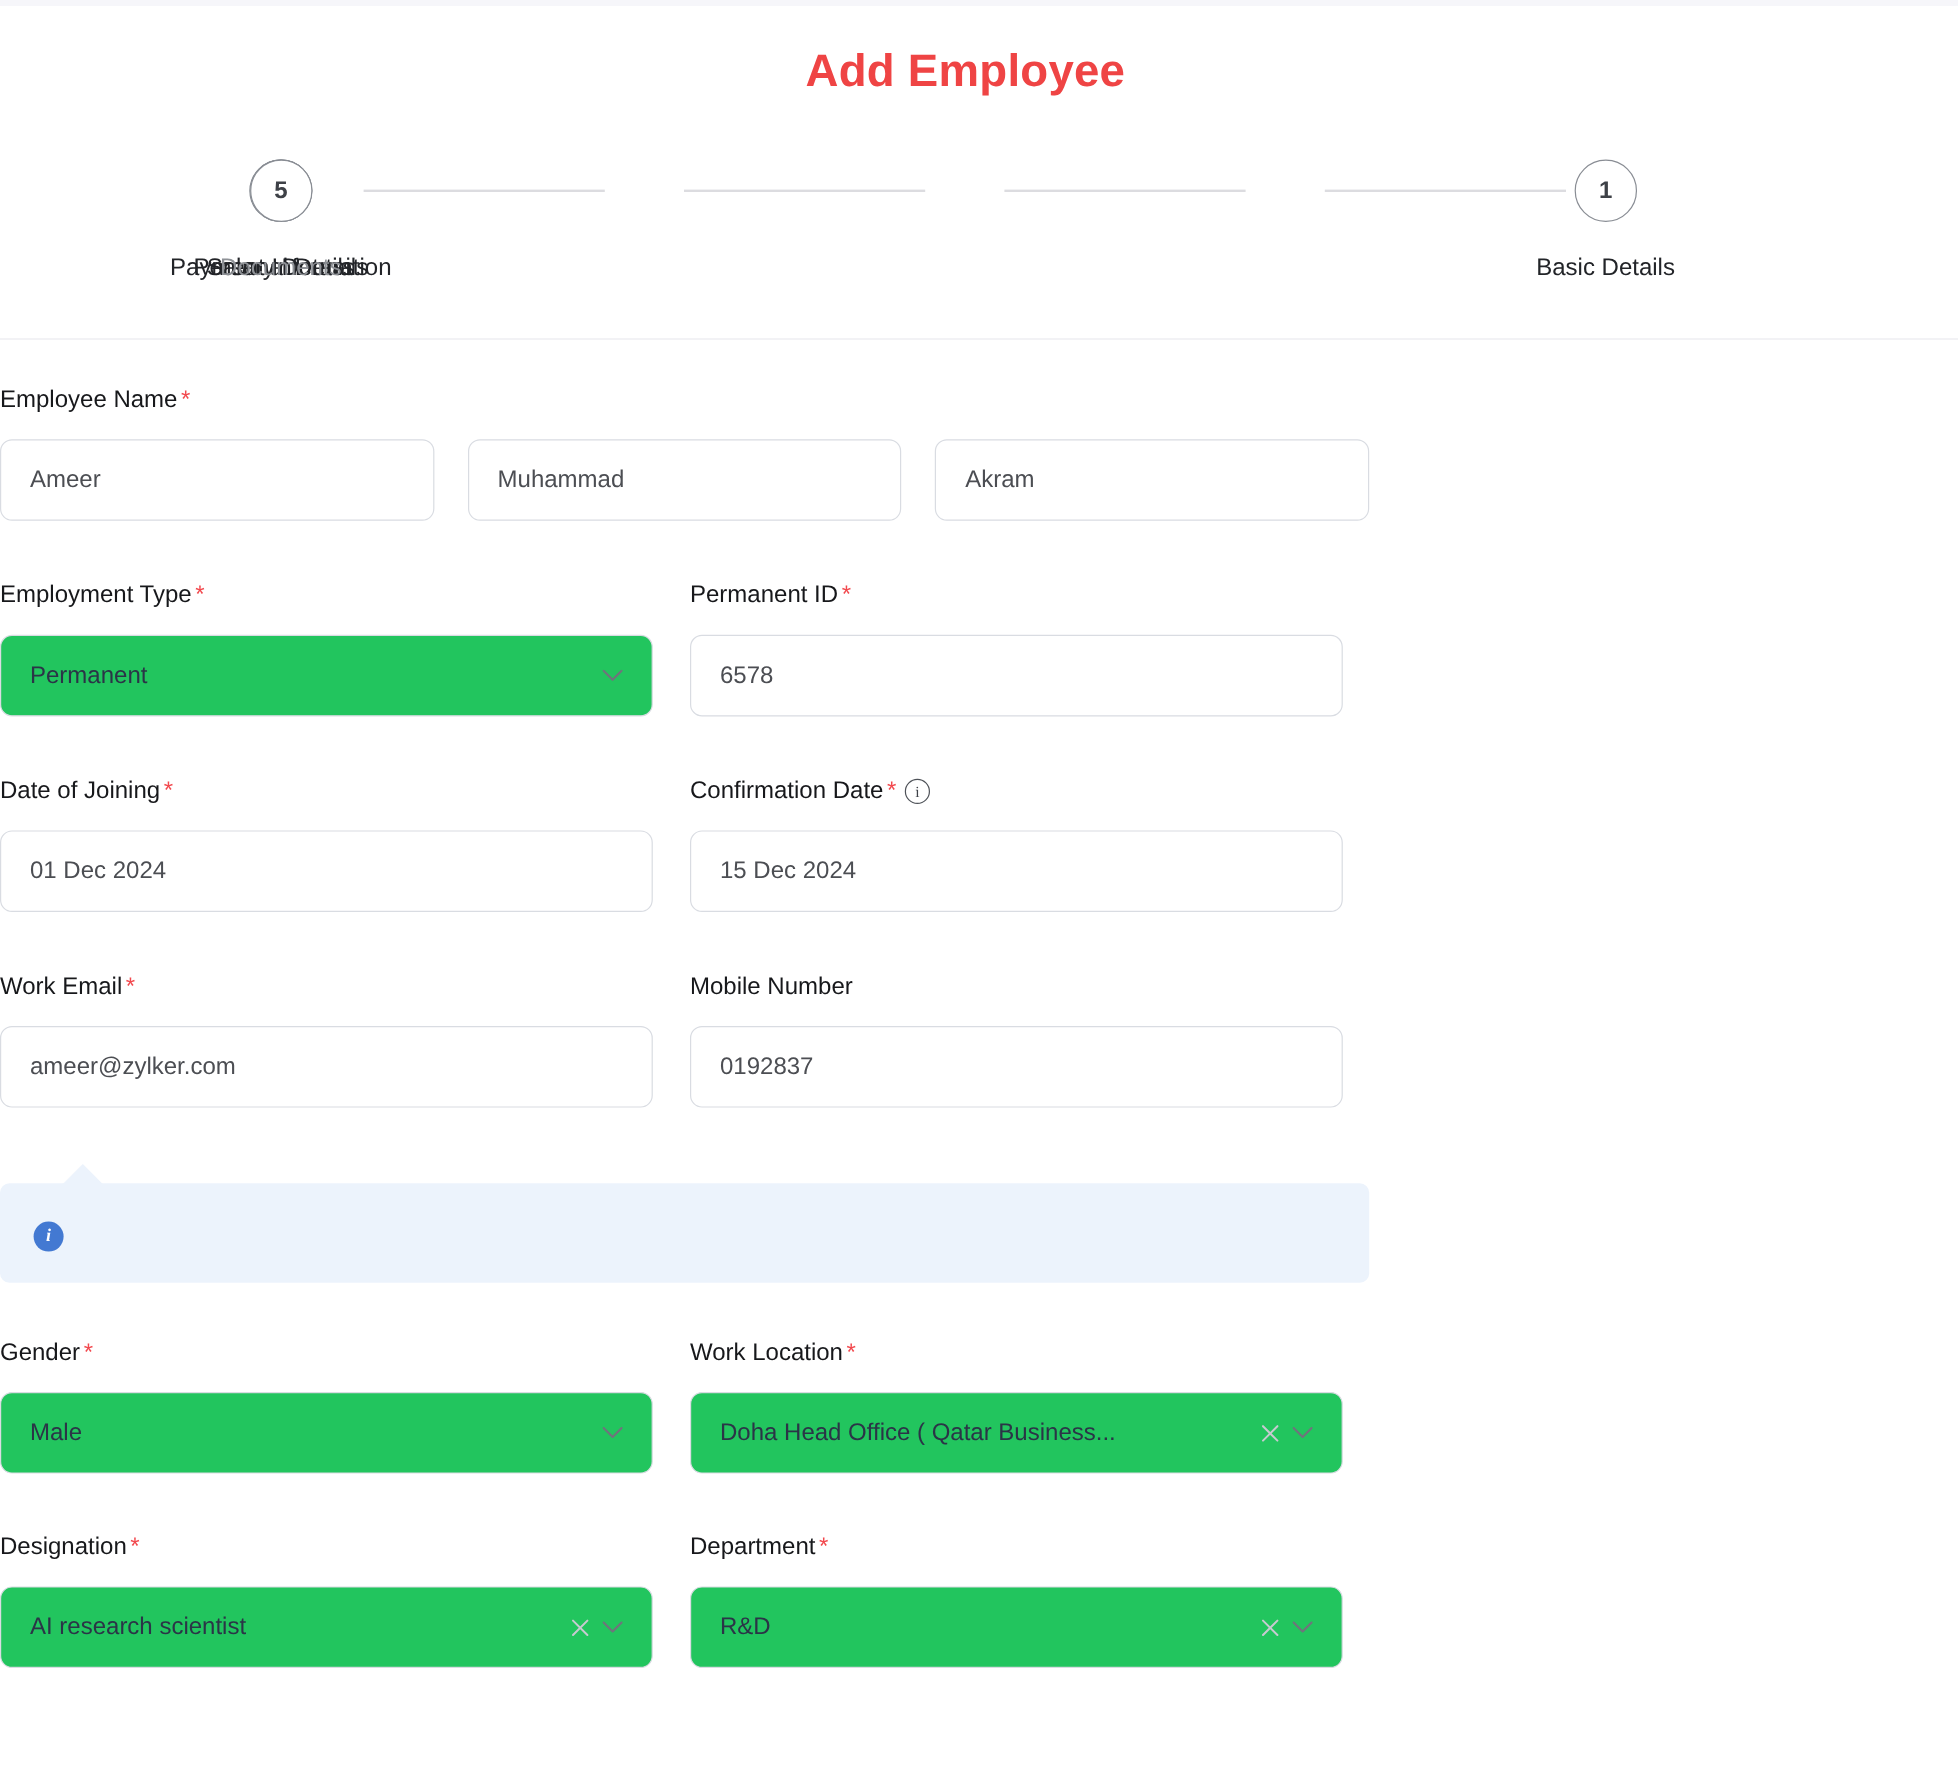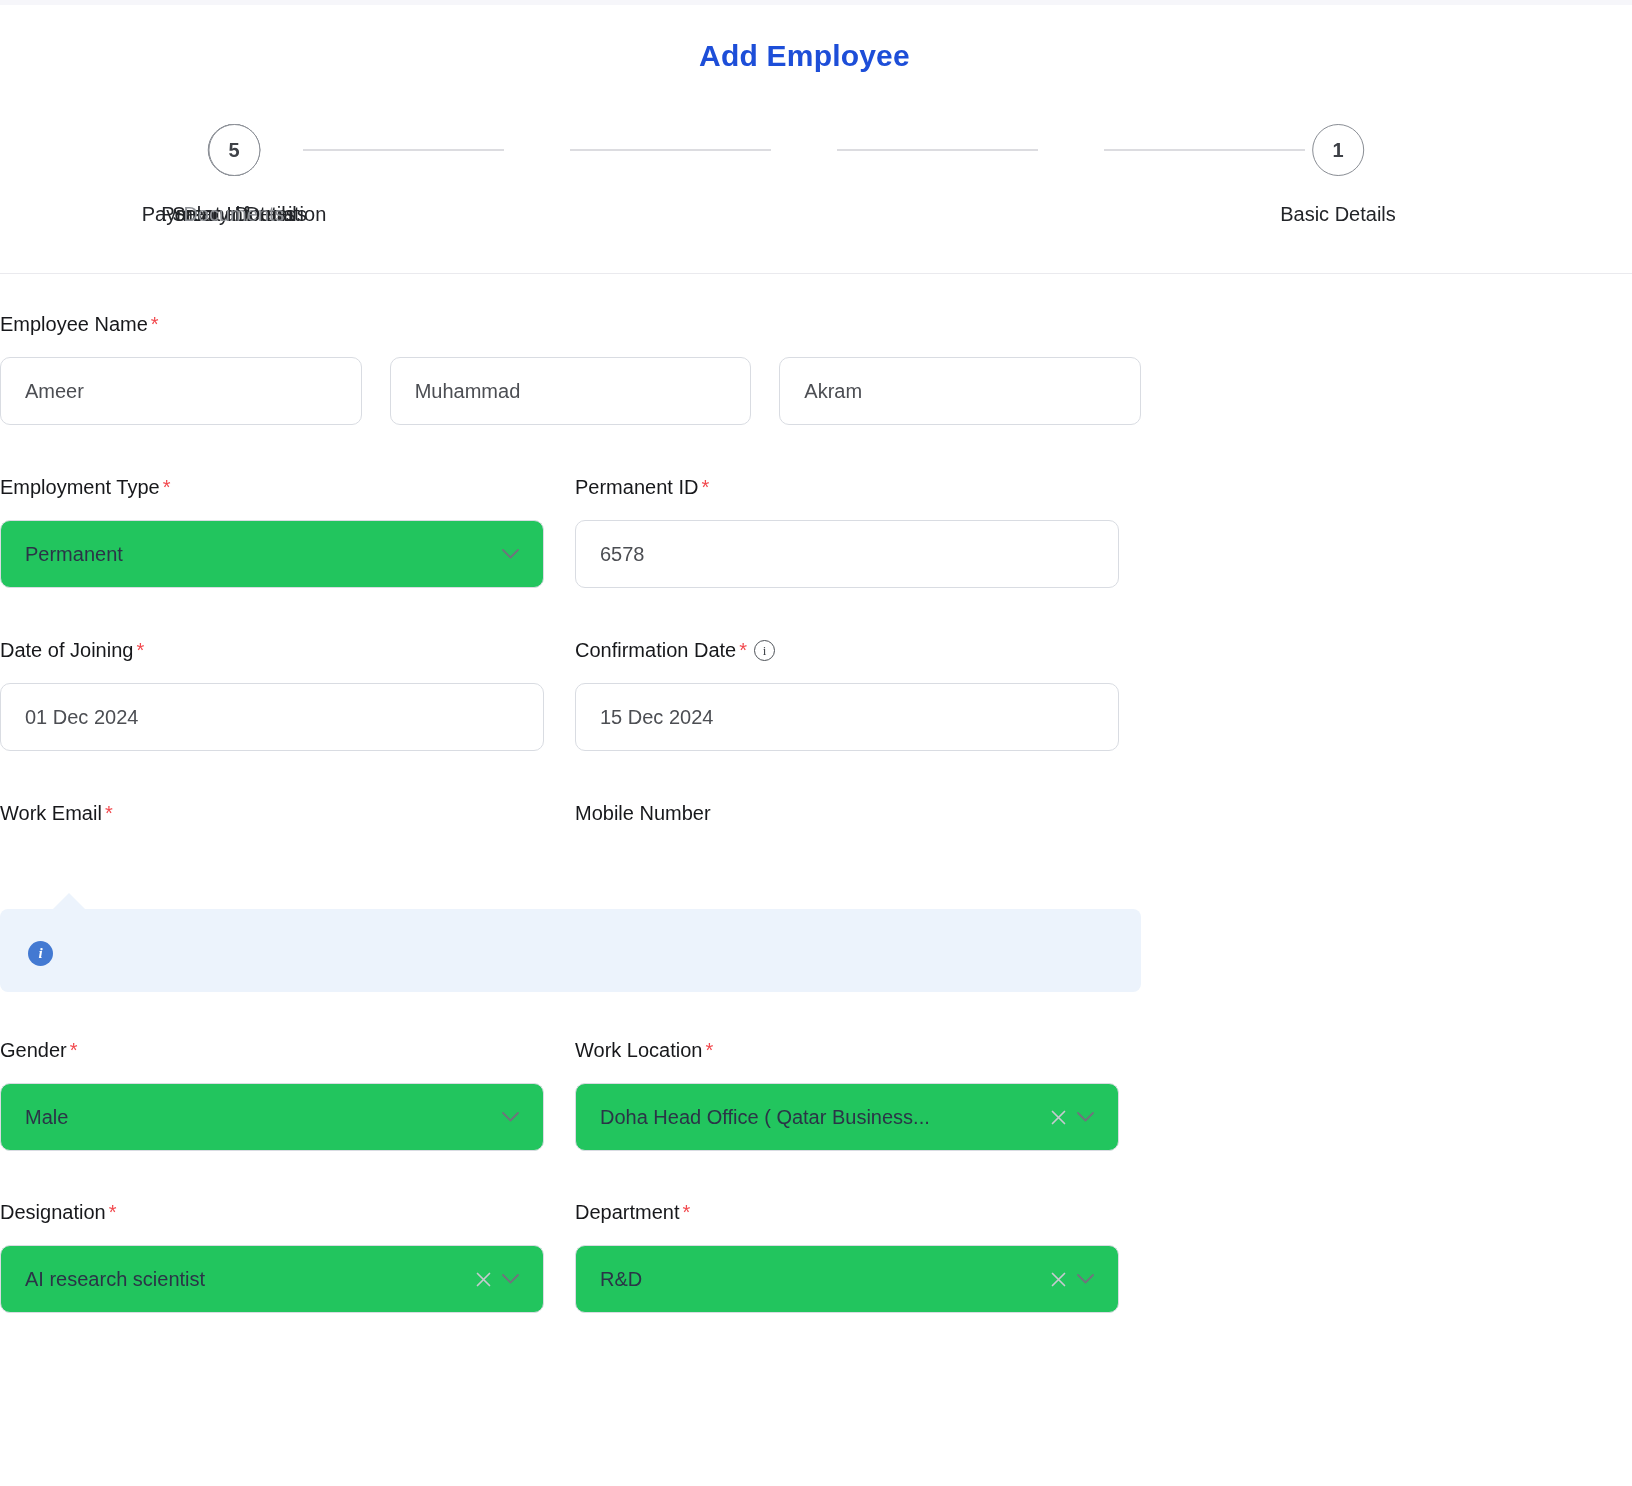--- a/index.html
+++ b/index.html
@@ -6,21 +6,21 @@
   body {
     width:1632px; height:1486px; background:#ffffff;
     font-family:"Liberation Sans","DejaVu Sans",sans-serif;
     color:#1f2023; overflow:hidden;
   }
   .top-strip { height:5px; background:#f6f6fa; }
 
   
   .header { border-bottom:1px solid #eaeaee; padding-top:34px; padding-bottom:44px; background:#fff; }
   .header-inner { width:1141px; margin-left:234px; position:relative; }
-  .page-title { font-size:30px; font-weight:700; color:#1d4ed8; text-align:center; letter-spacing:.2px; }
+  .page-title { font-size:38px; font-weight:700; color:#ef4444; text-align:center; letter-spacing:.2px; }
 
   .stepper { position:relative; margin-top:51px; height:105px; }
   .step { position:absolute; top:0; transform:translateX(-50%); display:flex; flex-direction:column; align-items:center; cursor:pointer; }
   .step:nth-of-type(1){ left:36px; }
   .step:nth-of-type(2){ left:303px; }
   .step:nth-of-type(3){ left:570px; }
   .step:nth-of-type(4){ left:837px; }
   .step:nth-of-type(5){ left:1104px; }
   .step-circle{
     width:52px; height:52px; box-sizing:border-box; border:1.5px solid #898d94; border-radius:50%;
@@ -185,25 +185,27 @@
       <input class="txt" type="text" value="15 Dec 2024" style="">
     </div>
   </div>
 
   <div class="row2 mt-row">
     <div class="fgroup">
       <div class="flabel">
         <span>Work Email</span>
           <span class="req">*</span>
       </div>
+      <input class="txt" type="text" value="ameer@zylker.com" style="">
     </div>
     <div class="fgroup">
       <div class="flabel">
         <span>Mobile Number</span>
       </div>
+      <input class="txt" type="text" value="0192837" style="">
     </div>
   </div>
 
   <div class="note">
     <div class="note-caret"></div>
     <div class="note-icon">
         <span>i</span>
       </div>
   </div>
 

